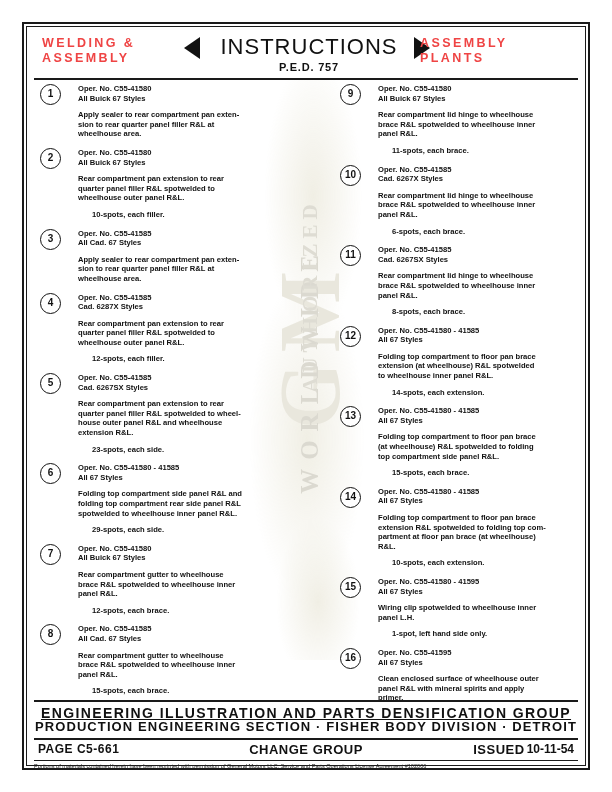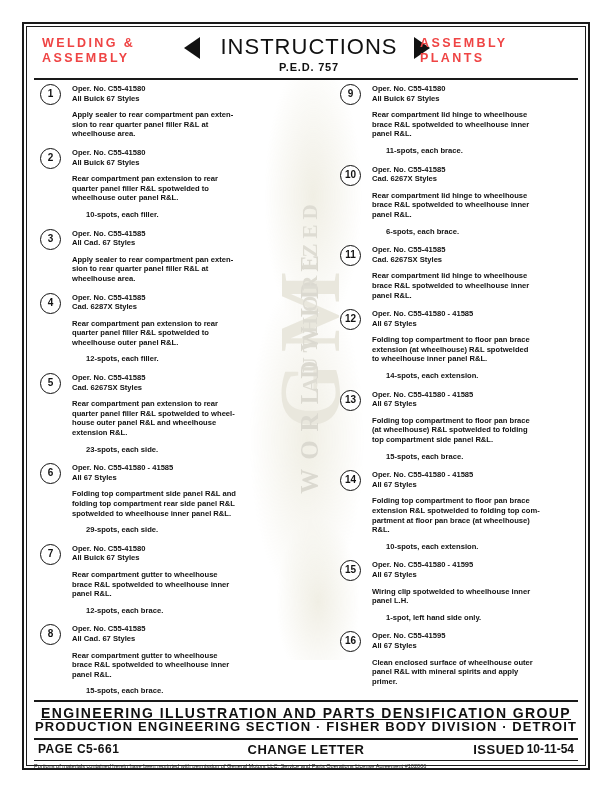--- a/index.html
+++ b/index.html
@@ -173,21 +173,21 @@
     background: #fff;
     color: #111;
   }
   .item-body {
     margin-left: 32px;
     font-size: 7.6px;
     line-height: 9.6px;
     font-weight: bold;
     color: #111;
   }
-  .item-body .blk { margin-bottom: 7px; }
+  .item-body .blk { margin-bottom: 7px; margin-left: 6px; }
   .item-body .blk:last-child { margin-bottom: 0; }
   .item-body .indent { padding-left: 14px; }
 
   
   .foot-rule-top {
     position: absolute;
     left: 34px; top: 700px;
     width: 544px;
     border-top: 2px solid #1a1a1a;
   }
@@ -371,20 +371,21 @@
           <div class="blk">Oper. No. C55-41585<br>Cad. 6267X Styles</div>
           <div class="blk">Rear compartment lid hinge to wheelhouse<br>brace R&amp;L spotwelded to wheelhouse inner<br>panel R&amp;L.</div>
           <div class="blk indent">6-spots, each brace.</div>
         </div>
       </div>
       <div class="item">
         <div class="num-circle">11</div>
         <div class="item-body">
           <div class="blk">Oper. No. C55-41585<br>Cad. 6267SX Styles</div>
           <div class="blk">Rear compartment lid hinge to wheelhouse<br>brace R&amp;L spotwelded to wheelhouse inner<br>panel R&amp;L.</div>
+          <div class="blk indent">8-spots, each brace.</div>
         </div>
       </div>
       <div class="item">
         <div class="num-circle">12</div>
         <div class="item-body">
           <div class="blk">Oper. No. C55-41580 - 41585<br>All 67 Styles</div>
           <div class="blk">Folding top compartment to floor pan brace<br>extension (at wheelhouse) R&amp;L spotwelded<br>to wheelhouse inner panel R&amp;L.</div>
           <div class="blk indent">14-spots, each extension.</div>
         </div>
       </div>
@@ -422,21 +423,21 @@
     </div>
 
   <div class="foot-rule-top"></div>
   <div class="foot-block">
     <div class="foot-l1">ENGINEERING  ILLUSTRATION  AND  PARTS  DENSIFICATION  GROUP</div>
     <div class="foot-l2">PRODUCTION  ENGINEERING  SECTION · FISHER  BODY  DIVISION · DETROIT</div>
   </div>
   <div class="foot-rule-mid"></div>
   <div class="foot-row">
     <div class="foot-page">PAGE C5-661</div>
-    <div class="foot-change">CHANGE LETTER</div>
+    <div class="foot-change">CHANGE GROUP</div>
     <div class="foot-issued">
       <span>ISSUED</span><span class="foot-date">10-11-54</span>
     </div>
   </div>
   <div class="foot-rule-bot"></div>
   <div class="foot-legal">Portions of materials contained herein have been reprinted with permission of General Motors LLC, Service and Parts Operations License Agreement #102006</div>
 
 </div>
 
 </body></html>

